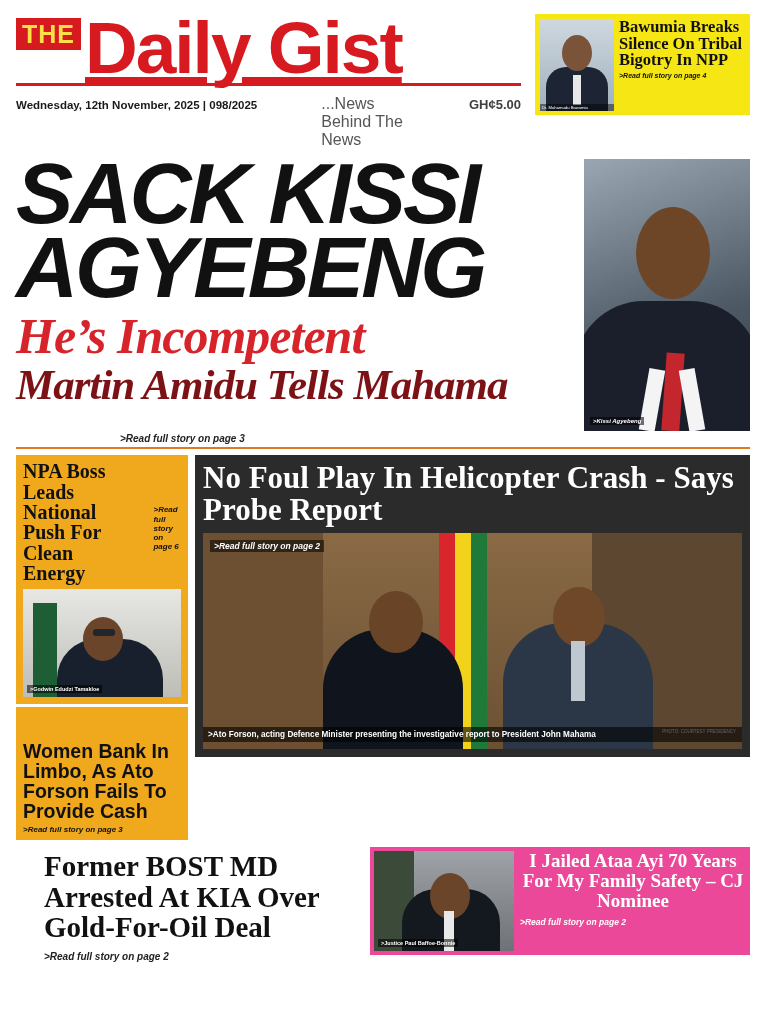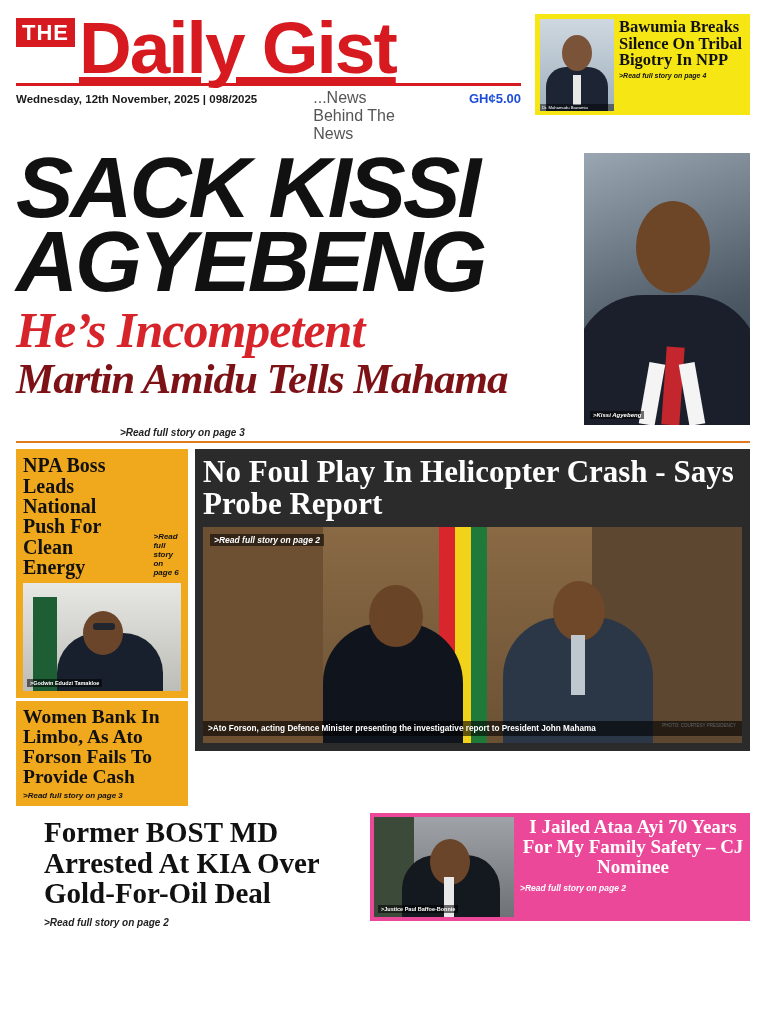--- a/index.html
+++ b/index.html
@@ -20,65 +20,65 @@
   .masthead {
     display: flex;
     align-items: flex-start;
     justify-content: space-between;
     gap: 8px;
   }
   .brand-block { position: relative; width: 505px; }
   .brand-row { display: flex; align-items: flex-start; }
   .the-badge {
     background: #d71920;
-    color: #ffffff;
-    font-family: "Liberation Sans", sans-serif;
-    font-weight: bold;
-    font-size: 22px;
+    color: #fde047;
+    font-family: "Liberation Sans", sans-serif;
+    font-weight: bold;
+    font-size: 25px;
     letter-spacing: 1px;
     line-height: 1;
     padding: 4px 6px 3px 6px;
     margin-top: 4px;
   }
   .brand-name {
     font-family: "Liberation Sans", sans-serif;
     font-weight: bold;
     font-size: 73px;
     line-height: 0.92;
     color: #d71920;
     letter-spacing: -2px;
     margin-left: 4px;
     text-decoration: underline;
   }
   .brand-rule {
     height: 3px; background: #d71920; margin-top: 2px; width: 100%;
   }
   .brand-meta {
-    display: flex; align-items: baseline; gap: 14px;
-    margin-top: 3px;
+    display: flex; align-items: baseline; gap: 22px;
+    margin-top: 9px;
     position: relative;
   }
   .brand-date {
     font-family: "Liberation Sans", sans-serif;
     font-weight: bold;
     font-size: 11.5px;
     color: #1a1a1a;
     white-space: nowrap;
   }
   .brand-slogan {
     font-family: "Liberation Sans", sans-serif;
     font-size: 16px;
     color: #555;
     margin-left: 42px;
   }
   .brand-price {
     font-family: "Liberation Sans", sans-serif;
     font-weight: bold;
     font-size: 13px;
-    color: #1d4ed8;
+    color: #404040;
     margin-left: 44px;
   }
 
   
   .corner-teaser {
     width: 215px;
     background: #f5e614;
     display: flex;
     padding: 5px 5px 4px 5px;
     gap: 5px;
@@ -184,21 +184,21 @@
 
   
   .mid {
     margin-top: 6px;
     display: flex;
     gap: 7px;
     align-items: flex-start;
   }
   .col-left { width: 172px; flex: 0 0 auto; }
   .npa-box { background: #f0a81c; padding: 6px 7px 7px 7px; }
-  .npa-head-row { display: flex; align-items: flex-end; gap: 14px; }
+  .npa-head-row { display: flex; align-items: center; gap: 14px; }
   .npa-head {
     font-family: "Liberation Serif", serif;
     font-weight: bold;
     font-size: 20px;
     line-height: 1.02;
     color: #111;
   }
   .npa-ref {
     font-family: "Liberation Sans", sans-serif;
     font-weight: bold;
@@ -213,25 +213,26 @@
     width: 100%; height: 108px;
     background: #7b7f84;
     position: relative; overflow: hidden;
   }
   .women-box {
     background: #f0a81c;
     margin-top: 3px;
     padding: 6px 7px 6px 7px;
   }
   .women-head {
-    font-family: Liberation Serif, serif;
+    font-family: Liberation Sans, sans-serif;
     font-weight: bold;
     font-size: 19.5px;
     line-height: 1.03;
     color: #111;
+    margin-top: 28px;
   }
   .women-ref {
     font-family: "Liberation Sans", sans-serif;
     font-weight: bold;
     font-style: italic;
     font-size: 8px;
     color: #111;
     margin-top: 4px;
   }
 

